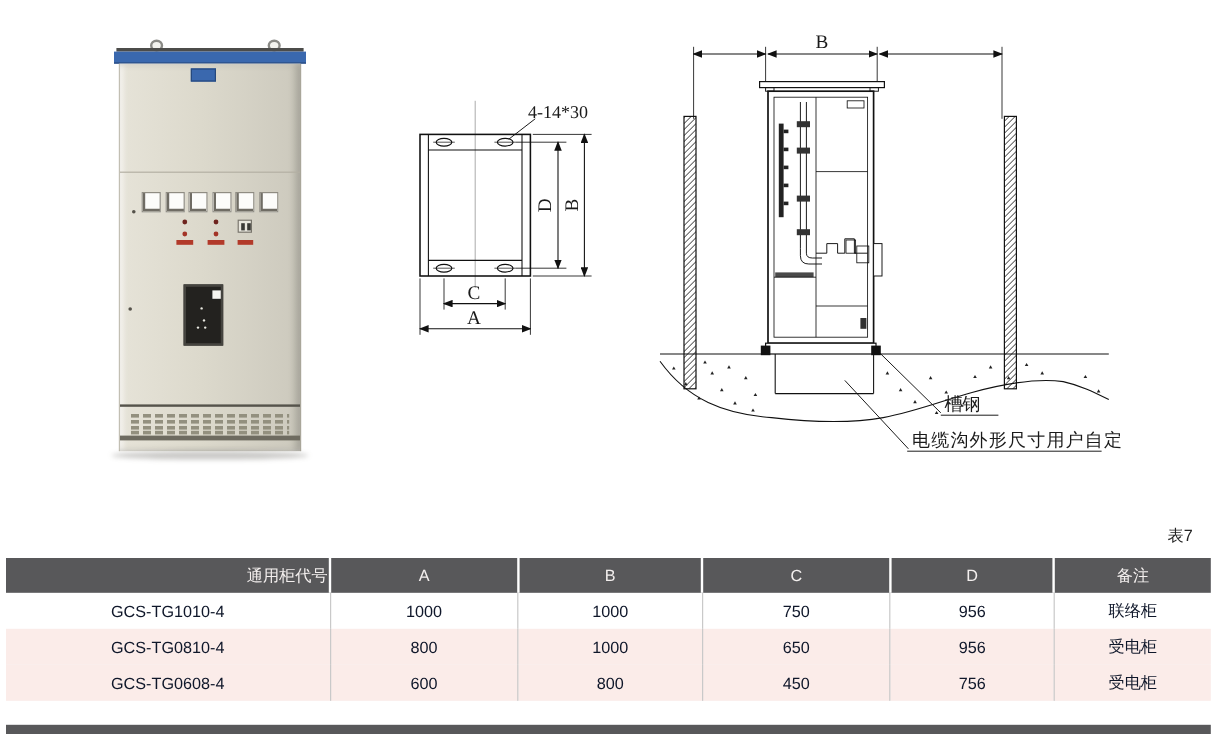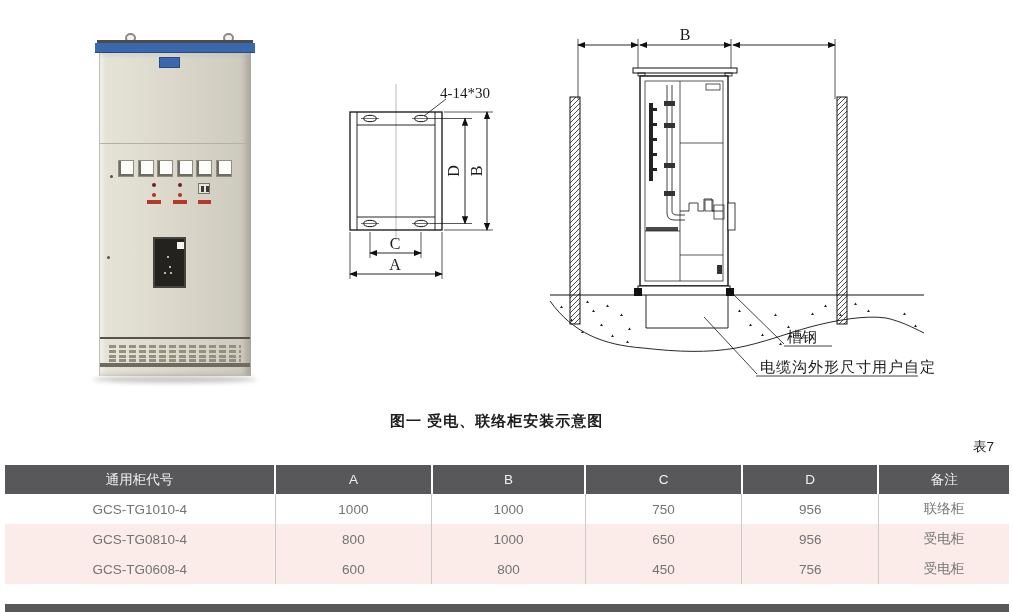--- a/index.html
+++ b/index.html
@@ -37,22 +37,22 @@
   .install{position:absolute;left:548px;top:15px;}
   svg text{font-family:"Liberation Serif","DejaVu Serif",serif;fill:#1a1a1a;}
   svg text.cjk{font-family:"Liberation Sans","DejaVu Sans",sans-serif;}
   
   .caption{position:absolute;left:390px;top:412px;font-size:15px;font-weight:bold;color:#1c1c1c;letter-spacing:1px;}
   .tabletag{position:absolute;left:973px;top:438px;font-size:13.5px;color:#222;}
   
   .spec{position:absolute;left:5px;top:465px;width:1004px;border-collapse:collapse;table-layout:fixed;}
   .spec th{background:#58585a;color:#f3efee;font-weight:normal;font-size:13.5px;height:27px;
            border-left:2px solid #fff;}
-  .spec th:first-child{border-left:none;}
-  .spec td{font-size:13.5px;color:#737373;text-align:center;height:28px;border-left:1px solid #c9c9c9;}
+  .spec th:first-child{border-left:none;text-align:right;}
+  .spec td{font-size:13.5px;color:#0f172a;text-align:center;height:28px;border-left:1px solid #c9c9c9;}
   .spec td:first-child{border-left:none;}
   .spec tr.alt{background:#fbece9;margin-left:36px;}
   .botstrip{position:absolute;left:5px;top:604px;width:1004px;height:8px;background:#58585a;}
 </style>
 </head>
 <body>
 
 <div class="page">
 
   <div class="photo">
@@ -249,21 +249,20 @@
       <line x1="184" y1="278" x2="236" y2="329" stroke-width="0.8"></line>
       <line x1="236" y1="331" x2="284" y2="331" stroke-width="0.8"></line>
       <line x1="156" y1="302" x2="209" y2="359" stroke-width="0.8"></line>
       <line x1="208" y1="361" x2="370" y2="361" stroke-width="0.8"></line>
     </g>
     <text x="137" y="25" text-anchor="middle" font-size="16">B</text>
     <text class="cjk" x="239" y="327" font-size="15">槽钢</text>
     <text class="cjk" x="212" y="357" font-size="15" letter-spacing="1">电缆沟外形尺寸用户自定</text>
   </svg>
 
-  <div class="caption">图一 受电、联络柜安装示意图</div>
   <div class="tabletag">表7</div>
 
   <table class="spec">
     <colgroup>
       <col style="width:26.9%">
         <col style="width:15.6%">
         <col style="width:15.3%">
       <col style="width:15.6%">
         <col style="width:13.6%">
         <col style="width:13.0%">

